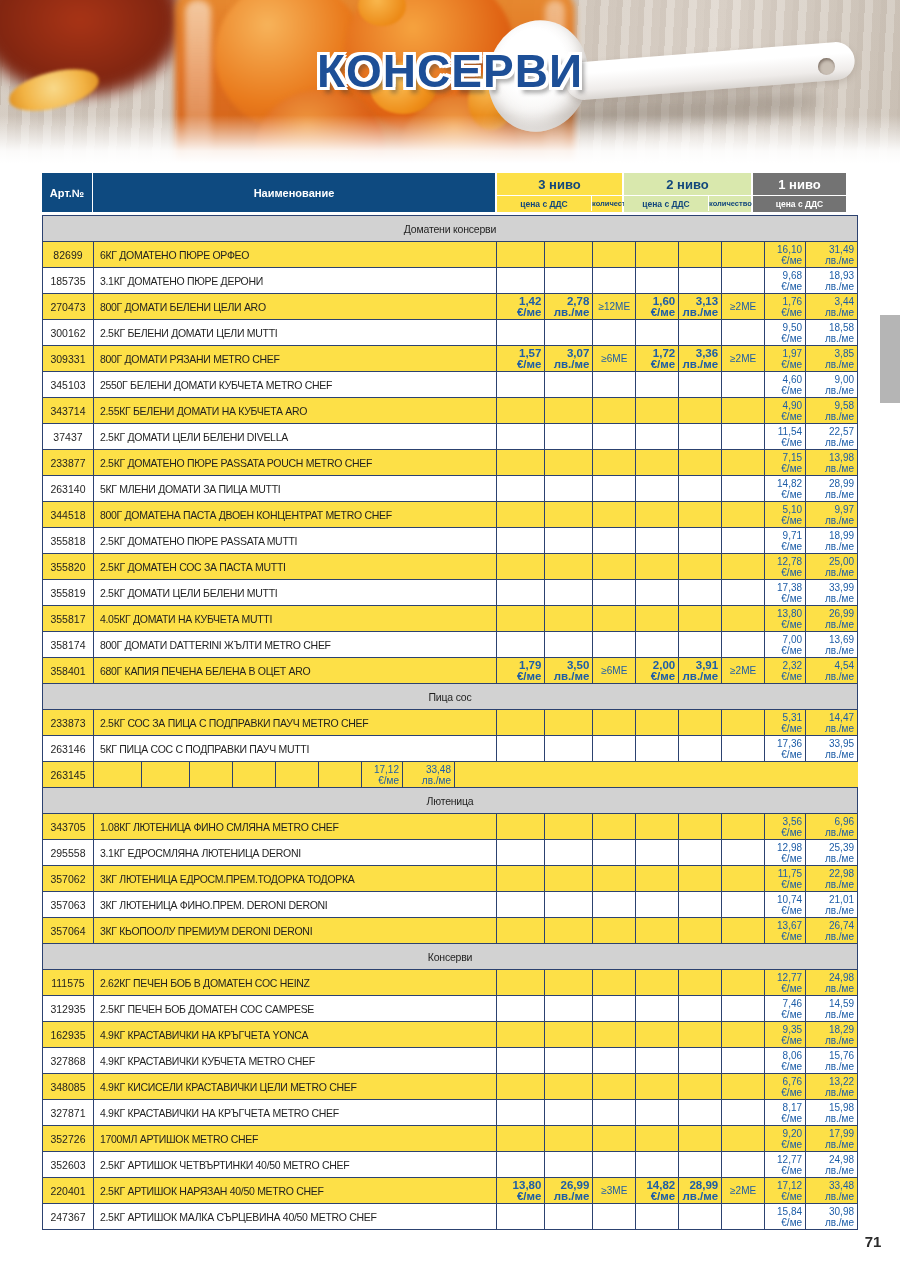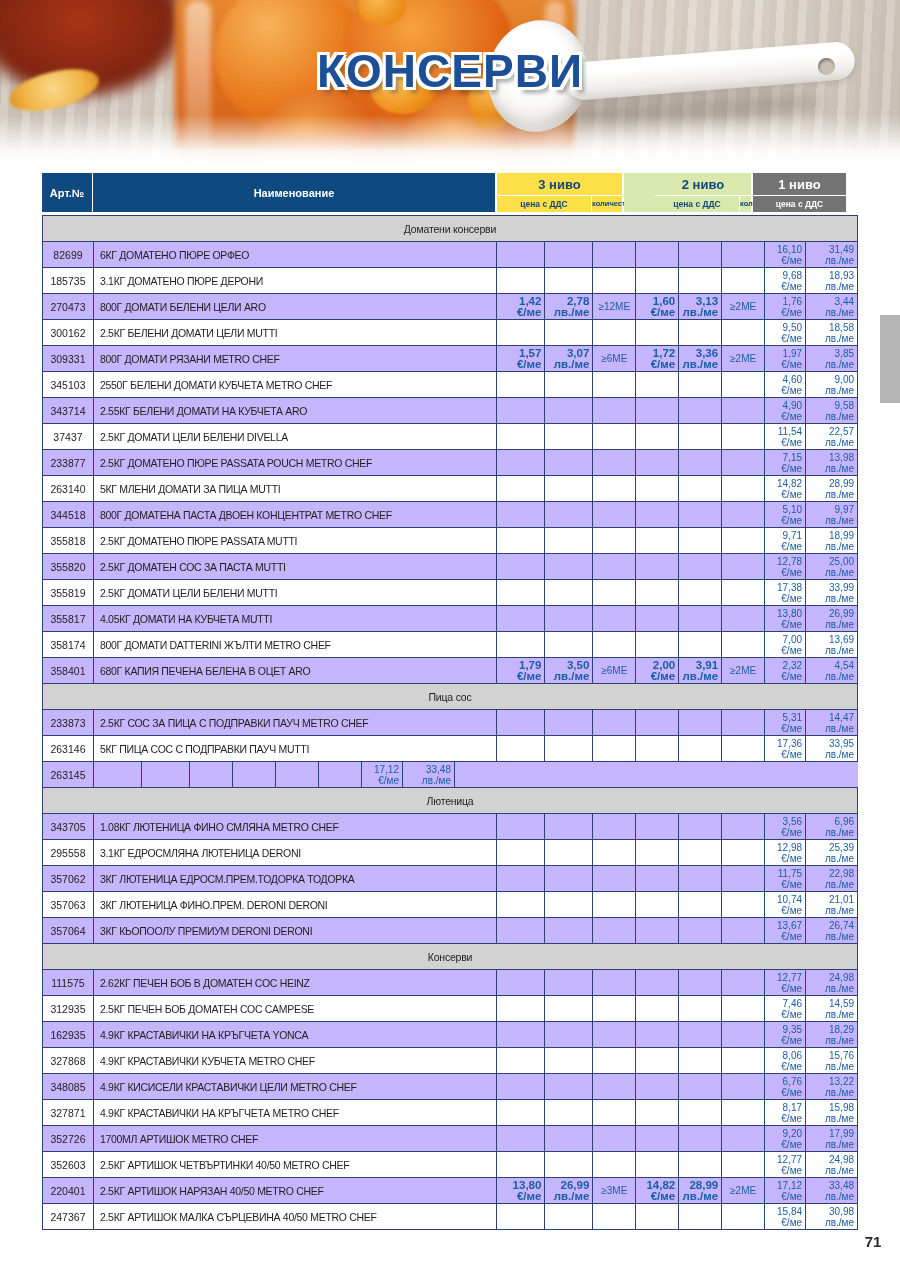--- a/index.html
+++ b/index.html
@@ -49,37 +49,37 @@
 
   
   .price-table { position:absolute; left:42px; top:173px; width:816px; }
   .thead { display:flex; height:39px; }
   .th-left { width:455px; height:39px; background:#0e4a80; border-right:2px solid #fff; display:flex; align-items:center; }
   .th-art { width:51px; height:100%; display:flex; align-items:center; justify-content:center;
             border-right:1px solid #fff; color:#fff; font-size:11px; font-weight:bold; }
   .th-name { flex:1; display:flex; align-items:center; justify-content:center; color:#fff; font-size:11px; font-weight:bold; }
   .th-level { display:flex; flex-direction:column; border-right:2px solid #fff; }
   .th-level.lv3 { width:127px; background:#fde047; }
-  .th-level.lv2 { width:129px; background:#d9e8ad;padding-left:31px; }
+  .th-level.lv2 { width:129px; background:#d9e8ad; }
   .th-level.lv1 { width:93px; background:#737373; border-right:none; }
   .lvl-label { height:23px; display:flex; align-items:center; justify-content:center;
             font-size:13px; font-weight:bold; color:#12477c; border-bottom:1px solid #fff; }
   .th-level.lv1 .lvl-label { color:#fff; }
   .lvl-sub { height:15px; display:flex; }
   .sub-price { flex:1; display:flex; align-items:center; justify-content:center; font-size:8.5px; font-weight:bold; color:#12477c; }
   .lv3 .sub-price { border-right:1px solid #fff; width:95px; flex:none; }
   .lv2 .sub-price { border-right:1px solid #fff; width:85px; flex:none; }
   .sub-qty { width:43px; display:flex; align-items:center; justify-content:center; font-size:7.5px; font-weight:bold; color:#12477c; }
   .th-level.lv1 .sub-price { color:#fff; }
 
   .tbody { margin-top:3px; border-top:1px solid #2c4270; border-left:1px solid #2c4270; }
   .section-row { height:26px; background:#d2d2d2; border-bottom:1px solid #2c4270; border-right:1px solid #2c4270;
             display:flex; align-items:center; justify-content:center; font-size:10.5px; color:#1f1f1f; letter-spacing:-0.2px; }
   .row { display:flex; height:26px; border-bottom:1px solid #2c4270; background:#fff; }
-  .row.alt { background:#c4b5fd; }
+  .row.alt { background:#fde047; }
   .cell { height:100%; border-right:1px solid #2c4270; }
   .c-art { width:51px; display:flex; align-items:center; justify-content:center; font-size:10.5px; color:#1f1f1f; }
   .c-name { width:404px; display:flex; align-items:center; padding-left:6px; font-size:10.5px; color:#1f1f1f; letter-spacing:-0.3px; }
   .c-eur3,.c-bgn3 { width:48px; } .c-qty3 { width:43px; }
   .c-eur2,.c-bgn2,.c-qty2 { width:43px; }
   .c-eur1 { width:41px; } .c-bgn1 { width:52px; }
   .price { display:flex; flex-direction:column; align-items:flex-end; justify-content:center; padding-right:3px;
             color:#1d5da7; line-height:11px; }
   .price.big { font-size:11.5px; font-weight:bold; }
   .price.small { font-size:10px; }

